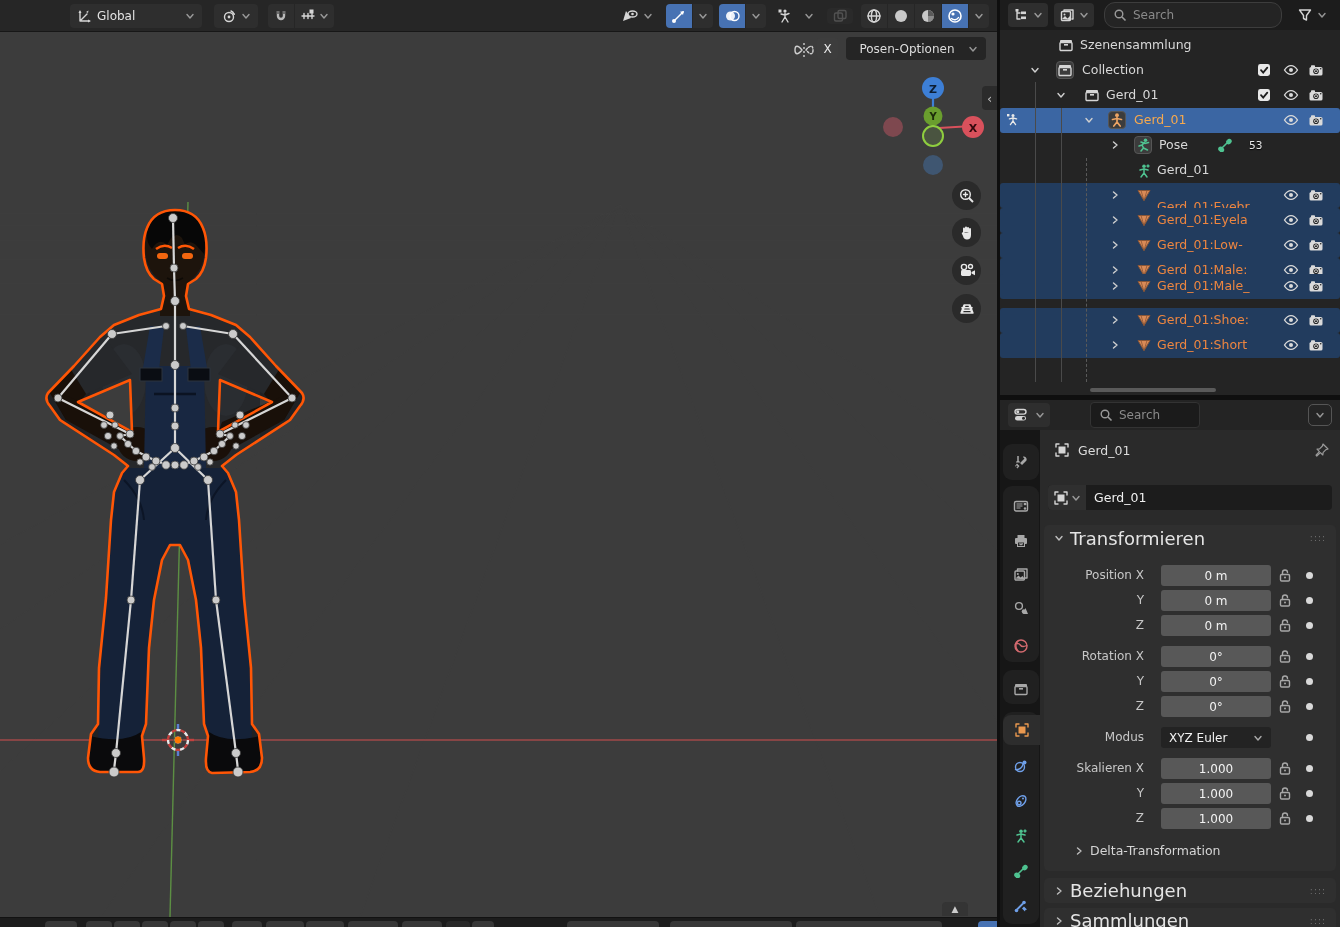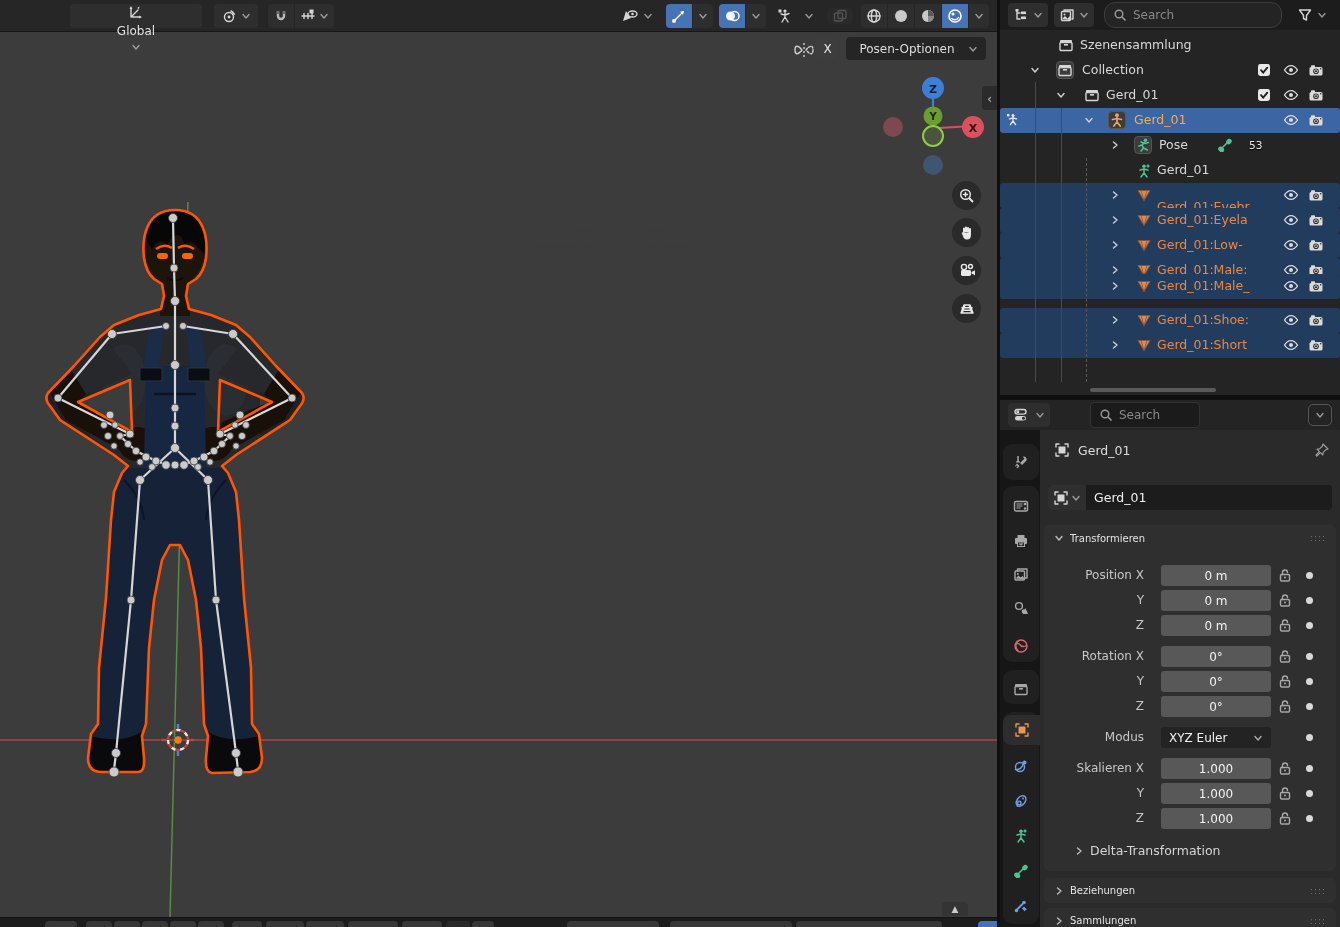--- a/index.html
+++ b/index.html
@@ -54,21 +54,21 @@
   #gap-v { left:997px; top:0; width:3px; height:927px; background:#0f0f0f; }
 
   #props { left:1000px; top:400px; width:340px; height:527px; background:#2a2a2a; overflow:hidden; }
   #props-header { position:absolute; left:0; top:0; width:340px; height:30px; background:#242424; display:flex; align-items:center; padding:0 8px; gap:8px; }
   #props-tabs { position:absolute; left:0; top:30px; width:40px; height:497px; background:#161616; }
   .tab-group { position:absolute; left:3px; width:36px; background:#202020; border-radius:9px; }
   .ptab { position:absolute; left:3px; width:36px; height:30px; display:flex; align-items:center; justify-content:center; }
   .ptab.active { background:#2d2d2d; border-radius:8px 0 0 8px; width:37px; }
   #props-body { position:absolute; left:40px; top:30px; width:300px; height:497px; background:#2a2a2a; }
   .panel-block { position:absolute; left:4px; width:292px; background:#2f2f2f; border-radius:5px; }
-  .panel-title { font-size:10px; color:#e4e4e4; }
+  .panel-title { font-size:18px; color:#e4e4e4; }
   .dots { color:#6f6f6f; font-size:9px; letter-spacing:1px; }
   .tr-label { position:absolute; width:100px; text-align:right; color:#c7c7c7; font-size:12px; }
   .tr-field { position:absolute; left:117px; width:110px; height:21px; background:#585858; border-radius:3px; color:#f2f2f2; font-size:12px; display:flex; align-items:center; justify-content:center; }
   .tr-field.dropdown { background:#232323; justify-content:flex-start; padding:0 8px; }
   .tr-lock { position:absolute; left:234px; top:3px; }
   .tr-dot { position:absolute; left:262px; top:7px; width:7px; height:7px; border-radius:50%; background:#d9d9d9; }
   svg { display:block; }
 </style>
 </head>
 <body>
@@ -237,21 +237,21 @@
       <circle cx="138" cy="572" r="10" fill="none" stroke="#c3413e" stroke-width="2.4" stroke-dasharray="4.5 4.5" stroke-dashoffset="4.5"></circle>
       <line x1="138" y1="556" x2="138" y2="561" stroke="#5b7fd0" stroke-width="2.4"></line>
       <line x1="138" y1="583" x2="138" y2="588" stroke="#5b7fd0" stroke-width="2.4"></line>
       <line x1="122" y1="572" x2="127" y2="572" stroke="#c3413e" stroke-width="2.4"></line>
       <line x1="149" y1="572" x2="154" y2="572" stroke="#c3413e" stroke-width="2.4"></line>
       <circle cx="138" cy="572" r="3.4" fill="#ff7a00"></circle>
     </g>
   </svg>
 
   <div id="vp-header" class="abs">
-    <div class="hbtn" style="margin-left:70px;width:132px;flex-direction:column;">
+    <div class="hbtn" style="margin-left:70px;width:132px;">
       <span id="ic-orient">
             <svg width="16" height="16" viewBox="0 0 16 16">
               <path d="M3 13L3 4M3 13L12 13M3 13L10 6" fill="none" stroke="#d5d5d5" stroke-width="1.4" stroke-linecap="round" stroke-linejoin="round"></path>
               <path d="M3 2l-1.5 3h3zM14 13l-3-1.5v3zM11 5l.5-2.5L9 4z" fill="#d5d5d5"></path>
             </svg>
           </span>
       <span style="flex:1">Global</span>
       <span class="chev" id="ic-chev1">
             <svg width="10" height="10" viewBox="0 0 10 10">
               <path d="M2 3.5l3 3.5 3-3.5" fill="none" stroke="#bdbdbd" stroke-width="1.4" stroke-linecap="round" stroke-linejoin="round"></path>

